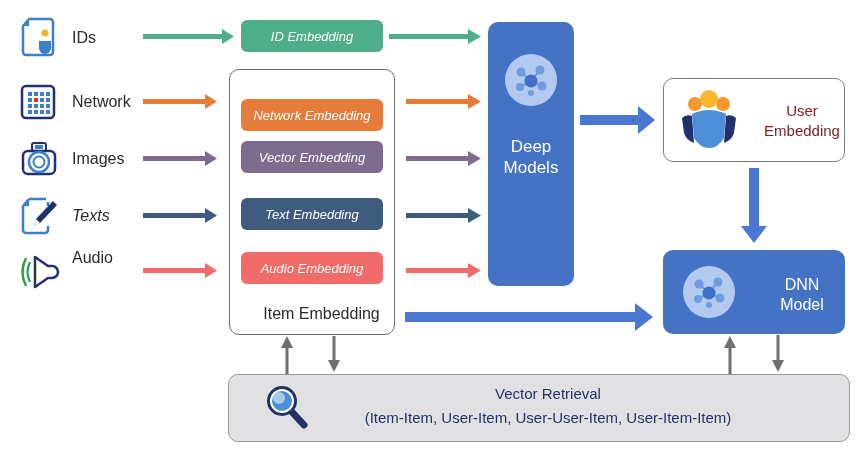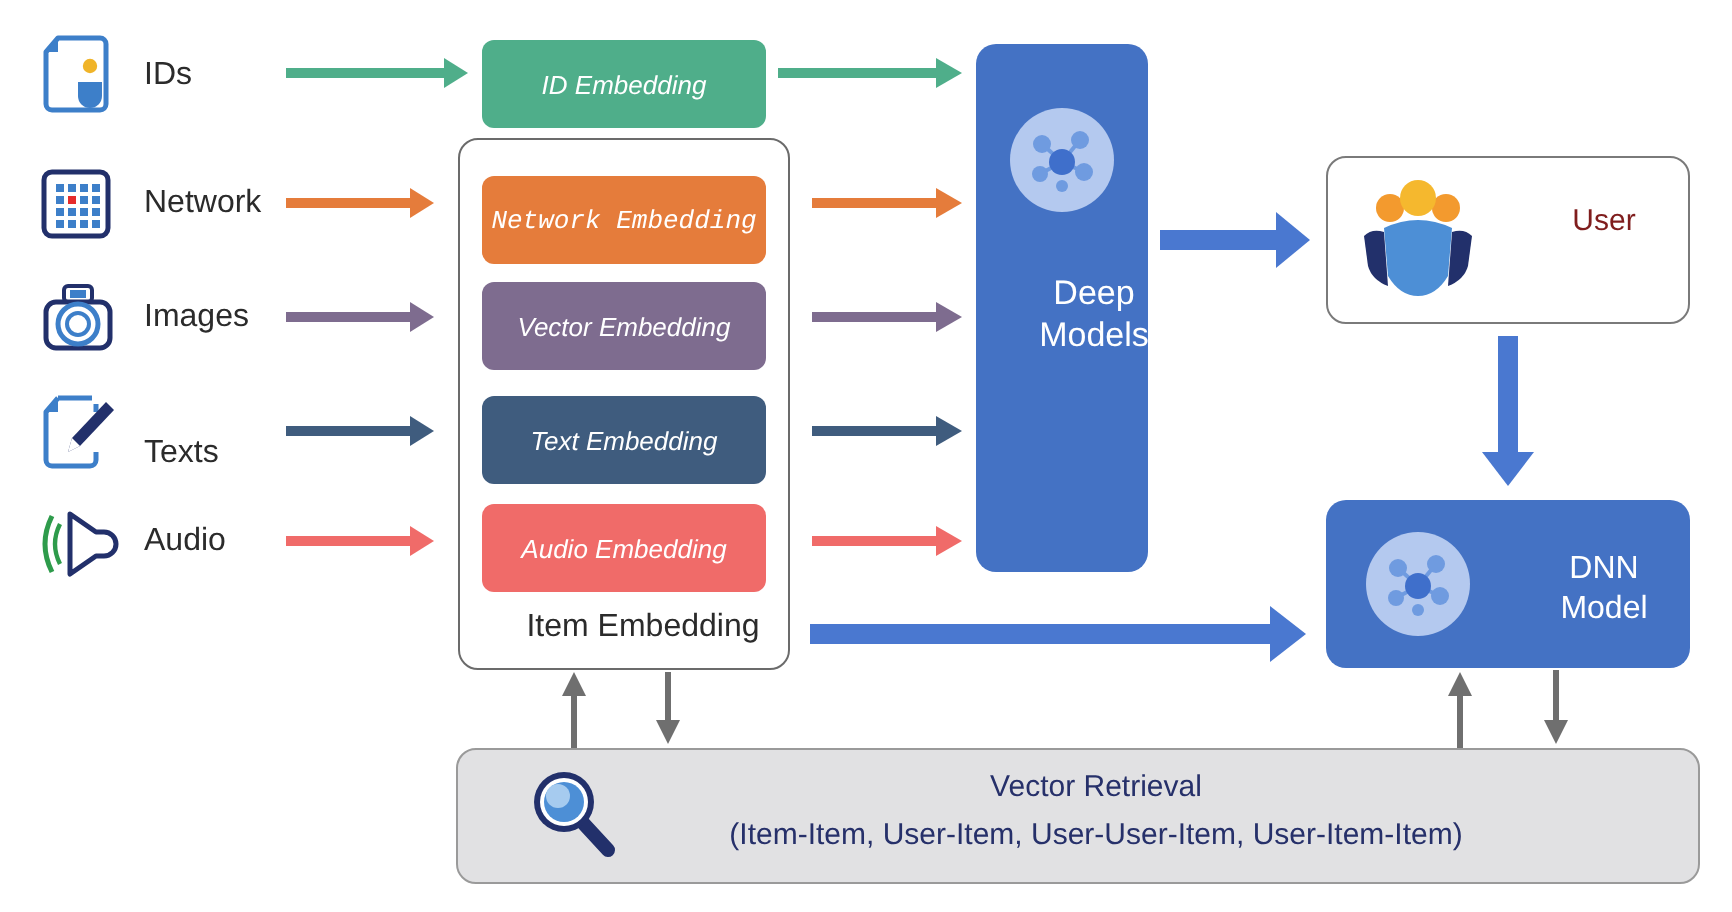--- a/index.html
+++ b/index.html
@@ -1,23 +1,23 @@
 <!DOCTYPE html>
 <html><head>
   <meta charset="utf-8">
   <style>
     html, body { margin:0; padding:0; background:#ffffff; }
     body { width:866px; height:456px; position:relative; overflow:hidden; font-family:"Liberation Sans", sans-serif; }
     .src-label { position:absolute; font-size:16px; color:#2b2b2b; }
     .icon { position:absolute; }
-    .emb { position:absolute; left:241px; width:142px; height:44px; border-radius:6px; color:#fff; font-style:italic; font-size:13px; display:flex; align-items:center; justify-content:center; }
+    .emb { position:absolute; left:241px; width:142px; height:32px; border-radius:6px; color:#fff; font-style:italic; font-size:13px; display:flex; align-items:center; justify-content:center; }
     .item-group { position:absolute; left:229px; top:69px; width:166px; height:266px; border:1px solid #6b6b6b; border-radius:10px; background:#fff; box-sizing:border-box; }
     .item-label { position:absolute; left:229px; top:305px; width:185px; text-align:center; font-size:16px; color:#2b2b2b; }
     .deep { position:absolute; left:488px; top:22px; width:86px; height:264px; background:#4472c4; border-radius:10px; }
-    .deep-text { position:absolute; left:488px; top:136px; width:86px; text-align:center; color:#fff; font-size:17px; line-height:21px;margin-left:16px; }
+    .deep-text { position:absolute; left:488px; top:136px; width:86px; text-align:center; color:#fff; font-size:17px; line-height:21px; }
     .user-box { position:absolute; left:663px; top:78px; width:182px; height:84px; border:1px solid #7a7a7a; border-radius:10px; background:#fff; box-sizing:border-box; }
     .user-text { position:absolute; left:762px; top:101px; width:80px; text-align:center; color:#7f1d1d; font-size:15px; line-height:20px; }
     .dnn-box { position:absolute; left:663px; top:250px; width:182px; height:84px; background:#4472c4; border-radius:10px; }
     .dnn-text { position:absolute; left:762px; top:275px; width:80px; text-align:center; color:#fff; font-size:16px; line-height:20px; }
     .vr-box { position:absolute; left:228px; top:374px; width:622px; height:68px; background:#e1e1e3; border:1px solid #9a9a9a; border-radius:10px; box-sizing:border-box; }
     .vr-title { position:absolute; left:228px; top:385px; width:640px; text-align:center; color:#26306a; font-size:15px; }
     .vr-sub { position:absolute; left:228px; top:409px; width:640px; text-align:center; color:#26306a; font-size:15px; }
     svg.overlay { position:absolute; left:0; top:0; }
   </style>
 </head>
@@ -28,43 +28,44 @@
 
 <div class="deep"></div>
 <div class="deep-text">
   <div>Deep</div>
   <div>Models</div>
 </div>
 
 <div class="user-box"></div>
 <div class="user-text">
   <div>User</div>
+  <div>Embedding</div>
 </div>
 
 <div class="dnn-box"></div>
 <div class="dnn-text">
   <div>DNN</div>
   <div>Model</div>
 </div>
 
 <div class="vr-box"></div>
 <div class="vr-title">Vector Retrieval</div>
 <div class="vr-sub">(Item-Item, User-Item, User-User-Item, User-Item-Item)</div>
 
 <div class="emb" style="top: 20px; background: rgb(79, 174, 138);">ID Embedding</div>
-<div class="emb" style="top: 88px; background: rgb(229, 124, 59); font-family: Liberation Mono, monospace;">Network Embedding</div>
+<div class="emb" style="top: 99px; background: rgb(229, 124, 59);">Network Embedding</div>
 <div class="emb" style="top: 141px; background: rgb(126, 108, 143);">Vector Embedding</div>
 <div class="emb" style="top: 198px; background: rgb(63, 92, 126);">Text Embedding</div>
 <div class="emb" style="top: 252px; background: rgb(240, 107, 105);">Audio Embedding</div>
 
 <div class="src-label" style="left:72px; top:29px;">IDs</div>
 <div class="src-label" style="left:72px; top:93px;">Network</div>
 <div class="src-label" style="left:72px; top:150px;">Images</div>
-<div class="src-label" style="left:72px; top:218px;">Texts</div>
-<div class="src-label" style="left:72px; top:262px;text-align:center;">Audio</div>
+<div class="src-label" style="left:72px; top:207px;font-style:italic;">Texts</div>
+<div class="src-label" style="left:72px; top:249px;text-align:center;">Audio</div>
 
 <svg class="icon" style="left:20px; top:16px;" width="36" height="42" viewBox="0 0 36 42">
   <path d="M9 3 H30 a3 3 0 0 1 3 3 V36 a3 3 0 0 1 -3 3 H6 a3 3 0 0 1 -3 -3 V10 Z" fill="#fff" stroke="#3d7fc9" stroke-width="2.5" stroke-linejoin="round"></path>
   <path d="M3 10 L9 3 L9 10 Z" fill="#3d7fc9"></path>
   <circle cx="25" cy="17" r="3.6" fill="#f0b429"></circle>
   <path d="M19 25 h12 v7 a6 6 0 0 1 -12 0 Z" fill="#3d7fc9"></path>
 </svg>
 
 <svg class="icon" style="left:20px; top:84px;" width="36" height="36" viewBox="0 0 36 36">
   <rect x="2" y="2" width="32" height="32" rx="4" fill="#fff" stroke="#22306b" stroke-width="2.5"></rect>

